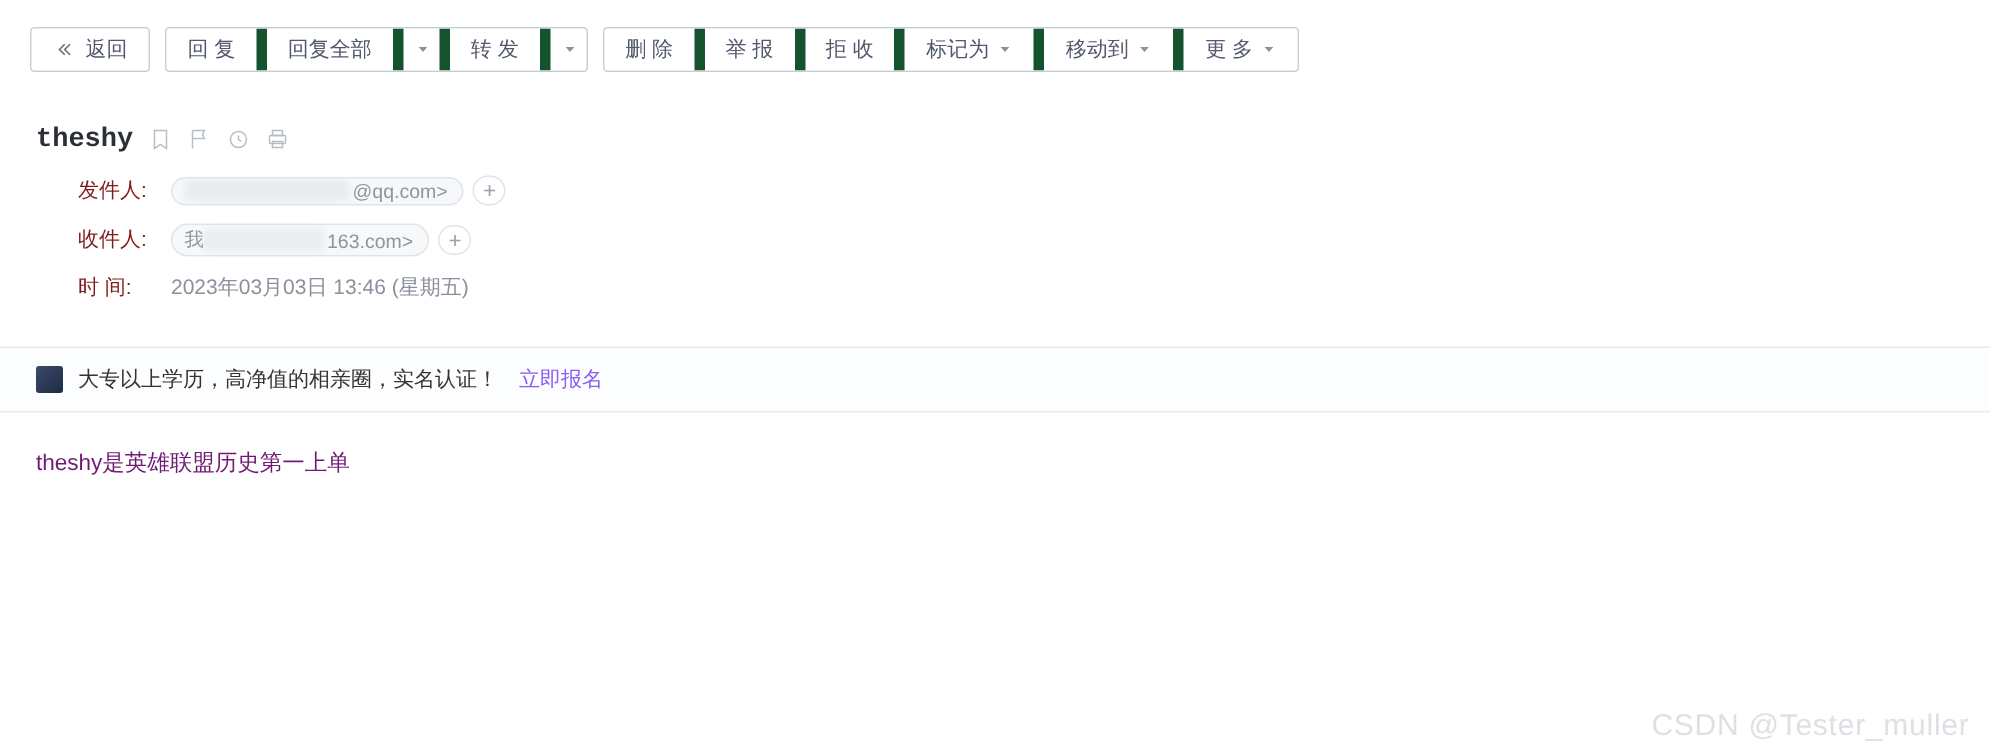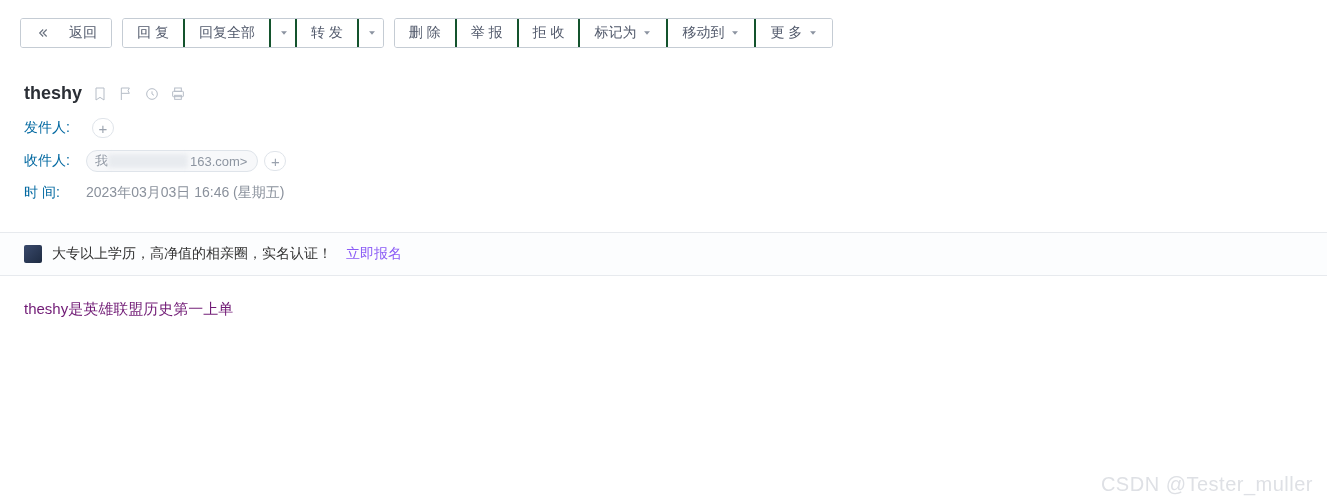--- a/index.html
+++ b/index.html
@@ -30,34 +30,35 @@
     justify-content: center;
     padding: 4px 14px;
     font-size: 14px;
     color: #51596b;
     background: #fff;
     border: none;
     cursor: pointer;
     height: 28px;
     white-space: nowrap;
   }
-  .btn + .btn { border-left: 2px solid #14532d; align-items: center; }
+  .btn + .btn { border-left: 7px solid #14532d; align-items: center; }
   .btn.dropdown-only { padding: 4px 6px; }
   .chevron-left svg, .caret svg { display: block; }
   .caret { margin-left: 2px; }
 
   .mail-header {
     padding: 10px 24px 18px 24px;
     border-bottom: 1px solid #e7eaee;
   }
   .subject-row {
     display: flex;
     align-items: center;
     gap: 10px;
     margin: 10px 0 14px 0;
+    font-family: Liberation Mono, monospace;
   }
   .subject-text {
     font-size: 18px;
     font-weight: 700;
     color: #2b2f36;
   }
   .subject-icons {
     display: flex;
     gap: 10px;
     align-items: center;
@@ -66,22 +67,23 @@
   .subject-icons svg { display: block; }
   .meta-row {
     display: flex;
     align-items: center;
     margin: 12px 0;
     color: #8a919c;
     font-size: 14px;
   }
   .meta-label {
     width: 62px;
-    color: #0369a1;
+    color: #7f1d1d;
     letter-spacing: 0;
+    margin-left: 28px;
   }
   .contact-chip {
     display: inline-flex;
     align-items: center;
     border: 1px solid #dfe4ea;
     border-radius: 12px;
     padding: 1px 10px 1px 8px;
     background: #f7f8fa;
     color: #8d95a1;
     font-size: 13px;
@@ -155,21 +157,21 @@
 <div class="toolbar">
 
   <div class="btn-group">
     <button class="btn">
       <span class="chevron-left">
         <svg width="14" height="14" viewBox="0 0 24 24" fill="none" stroke="#6b7380" stroke-width="2">
             <polyline points="14 6 8 12 14 18"></polyline>
             <polyline points="20 6 14 12 20 18"></polyline>
           </svg>
       </span>
-      <span style="margin-left:20px;">返回</span>
+      <span style="margin-left:8px;">返回</span>
     </button>
   </div>
 
   <div class="btn-group">
     <button class="btn">
         <span>回 复</span>
       </button>
     <button class="btn">
         <span>回复全部</span>
       </button>
@@ -254,36 +256,40 @@
             <rect x="7" y="3" width="10" height="5"></rect>
             <rect x="4" y="8" width="16" height="8" rx="1"></rect>
             <rect x="7" y="14" width="10" height="6"></rect>
           </svg>
       </span>
     </span>
   </div>
 
   <div class="meta-row">
     <span class="meta-label">发件人:</span>
+    <span class="contact-chip">
+      <span class="blur"></span>
+      <span>@qq.com&gt;</span>
+    </span>
     <span class="add-btn">+</span>
   </div>
 
   <div class="meta-row">
     <span class="meta-label">收件人:</span>
     <span class="contact-chip">
       <span>我</span>
       <span class="blur" style="width:80px;"></span>
       <span>163.com&gt;</span>
     </span>
     <span class="add-btn">+</span>
   </div>
 
   <div class="meta-row">
     <span class="meta-label">时   间:</span>
-    <span class="time-value">2023年03月03日 16:46 (星期五)</span>
+    <span class="time-value">2023年03月03日 13:46 (星期五)</span>
   </div>
 </div>
 
 <div class="ad-bar">
   <span class="ad-icon"></span>
   <span class="ad-text">大专以上学历，高净值的相亲圈，实名认证！</span>
   <a class="ad-link">立即报名</a>
 </div>
 
 <div class="mail-body">

